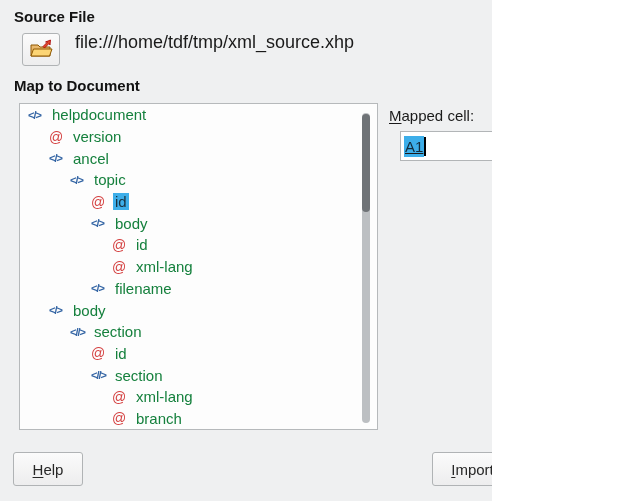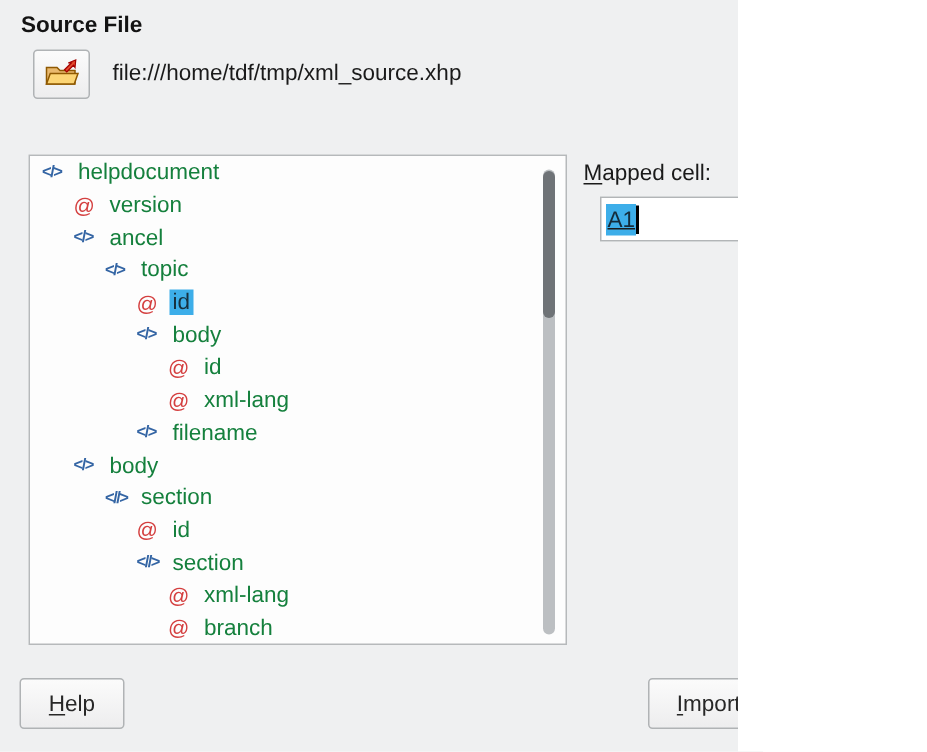--- a/index.html
+++ b/index.html
@@ -22,22 +22,22 @@
   .push-btn {
     box-sizing: border-box;
     background: linear-gradient(#fbfbfb, #ededee);
     border: 1px solid #b0b3b5;
     border-radius: 3px;
     display: flex; align-items: center; justify-content: center;
     cursor: default;
   }
   #browse-btn { position: absolute; left: 22px; top: 33px; width: 38px; height: 33px; }
   #src-path {
-    position: absolute; left: 75px; top: 40px;
-    font-size: 15px; color: #1a1a1a; white-space: nowrap;
+    position: absolute; left: 75px; top: 32px;
+    font-size: 18px; color: #1a1a1a; white-space: nowrap;
   }
 
   
   #xml-tree {
     position: absolute; left: 19px; top: 103px;
     width: 359px; height: 327px;
     box-sizing: border-box;
     background: #fdfdfd;
     border: 1px solid #b6b9bb;
     overflow: hidden;
@@ -109,20 +109,21 @@
       <svg width="25" height="21" viewBox="0 0 25 21">
         <path d="M2 6 L2 17 L21 17 L21 8 L11 8 L9 6 Z" fill="#e9b96e" stroke="#8f5902" stroke-width="1"></path>
         <path d="M4.5 10 L23 10 L20.5 17 L2 17 Z" fill="#fcd575" stroke="#8f5902" stroke-width="1"></path>
         <path d="M14 7.5 L18.5 3 L16.5 3 L21.5 1 L21 6 L20 4.5 L15.5 9 Z" fill="#e3492c" stroke="#a40000" stroke-width="0.8"></path>
       </svg>
     </span>
   </div>
 
   <div id="src-path">file:///home/tdf/tmp/xml_source.xhp</div>
 
+  <div class="heading" id="map-heading">Map to Document</div>
 
   <div id="xml-tree">
     <div class="sb-track"></div>
     <div class="sb-thumb"></div>
   <div class="trow" style="padding-left: 8px;">
         <span class="ticon element">&lt;/&gt;</span>
         <span class="tlabel">helpdocument</span>
       </div>
       <div class="trow" style="padding-left: 29px;">
         <span class="ticon attribute">@</span>

